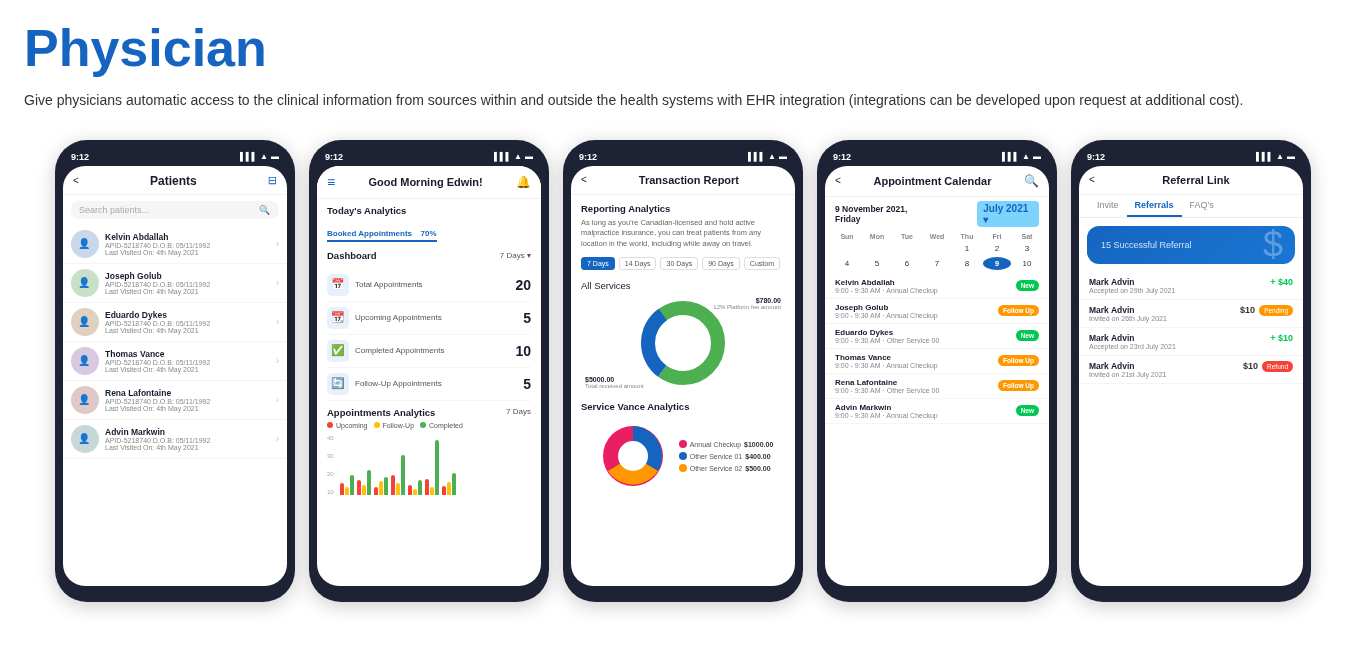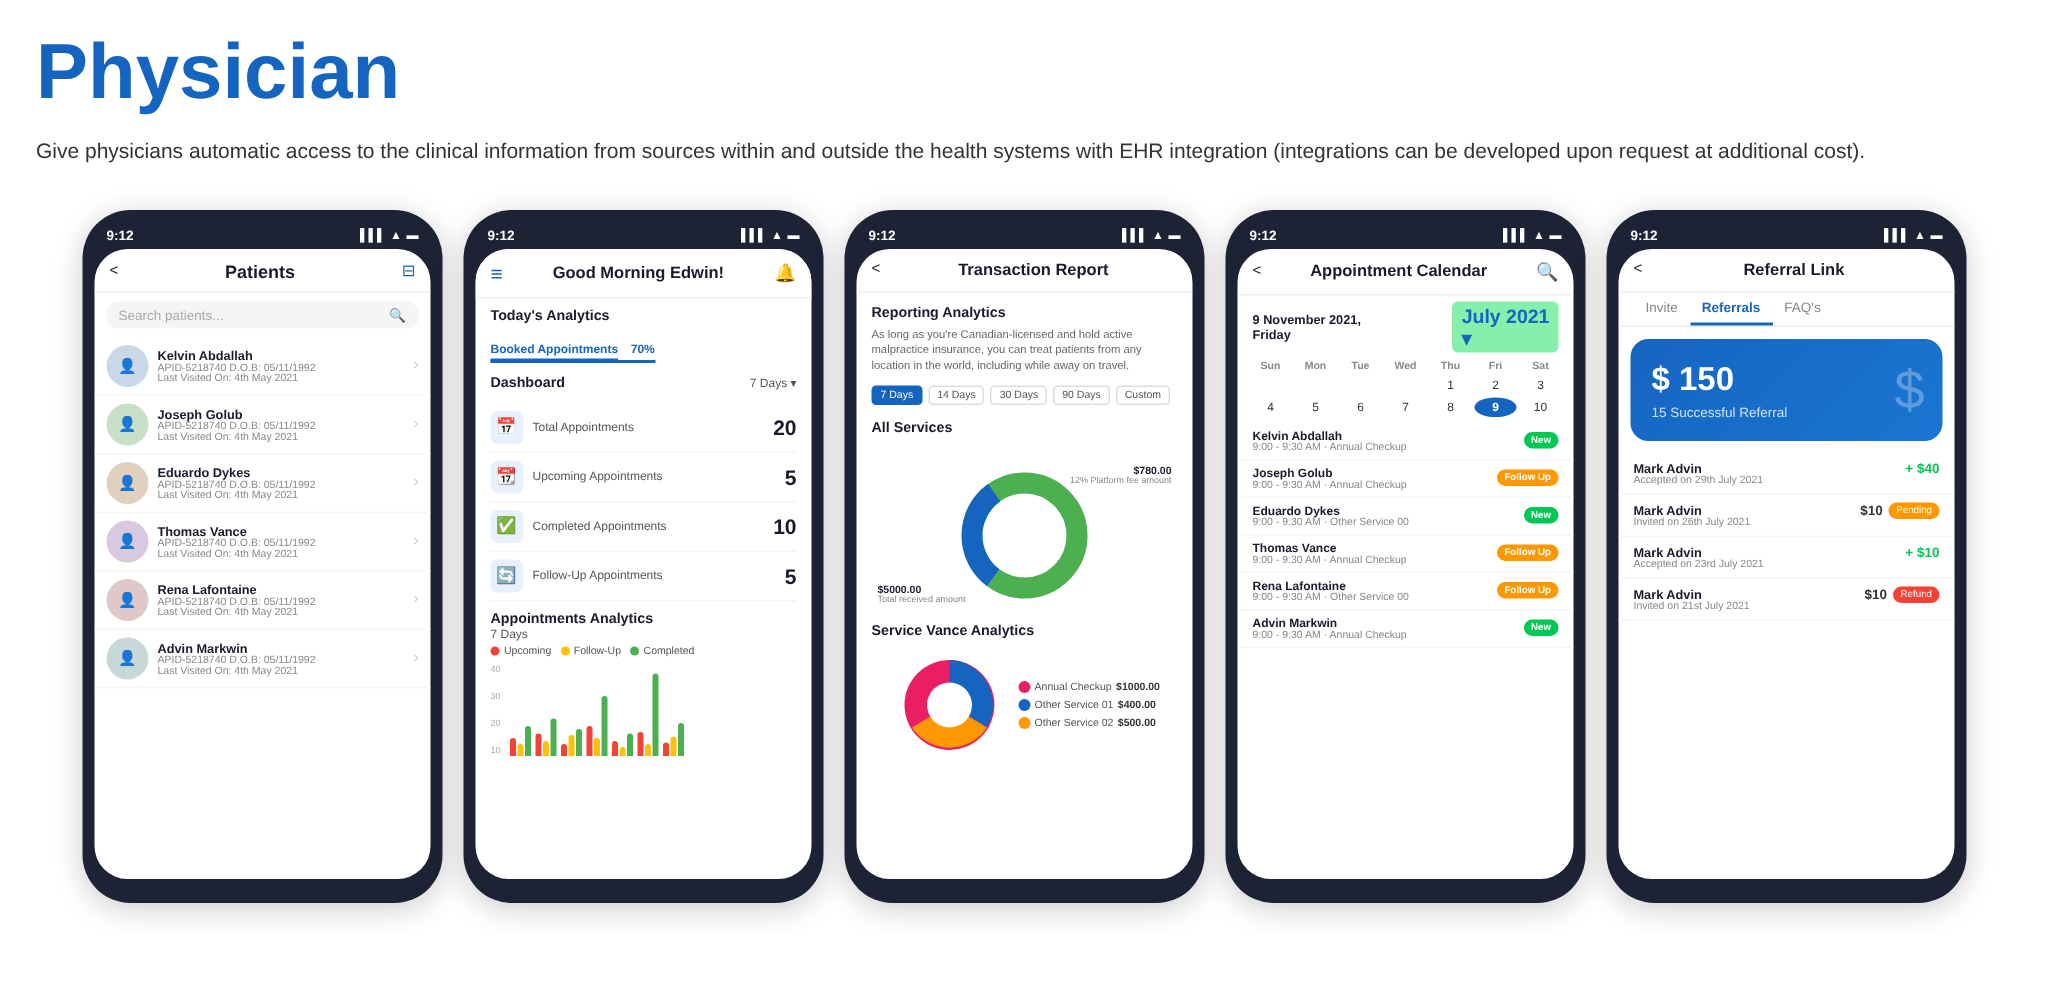--- a/index.html
+++ b/index.html
@@ -250,21 +250,20 @@
     .analytics-section {
       margin-top: 6px;
     }
     .analytics-title {
       font-size: 9.5px;
       font-weight: 700;
       color: #1a1a2e;
       margin-bottom: 4px;
       display: flex;
       justify-content: space-between;
-      flex-direction: column;
     }
     .legend-row {
       display: flex;
       gap: 6px;
       margin-bottom: 6px;
     }
     .legend-item {
       display: flex;
       align-items: center;
       gap: 3px;
@@ -309,21 +308,21 @@
       padding: 2px 5px;
       border-radius: 3px;
       border: 1px solid #ddd;
       color: #555;
     }
     .s3-filter-btn.active {
       background: #1565c0;
       color: #fff;
       border-color: #1565c0;
     }
-    .s3-chart-title { font-size: 9.5px; font-weight: 700; color: #1a1a2e; margin-bottom: 16px; }
+    .s3-chart-title { font-size: 9.5px; font-weight: 400; color: #1a1a2e; margin-bottom: 2px; }
     .donut-container {
       display: flex;
       justify-content: center;
       align-items: center;
       margin-bottom: 8px;
       position: relative;
     }
     .s3-bar-chart-title { font-size: 9.5px; font-weight: 700; color: #1a1a2e; margin-top: 6px; margin-bottom: 4px; }
     .horiz-bar-container { padding: 0 4px; }
 
@@ -341,23 +340,23 @@
     .s4-date-label {
       padding: 4px 10px;
       font-size: 8.5px;
       font-weight: 600;
       color: #1a1a2e;
       display: flex;
       justify-content: space-between;
       align-items: center;
     }
     .s4-month-btn {
-      background: #86efac;
+      background: #7dd3fc;
       color: #1565c0;
-      font-size: 13px;
+      font-size: 10px;
       padding: 2px 6px;
       border-radius: 4px;
       margin-left: 48px;
     }
     .calendar-grid {
       padding: 2px 8px;
     }
     .cal-header-row {
       display: grid;
       grid-template-columns: repeat(7, 1fr);
@@ -906,21 +905,20 @@
         <span class="s5-back">&lt;</span>
         <span class="s5-title">Referral Link</span>
       </div>
       <div class="s5-tabs">
         <span class="s5-tab">Invite</span>
         <span class="s5-tab active">Referrals</span>
         <span class="s5-tab">FAQ's</span>
       </div>
       <div class="s5-referral-card">
         <span class="s5-dollar-icon">$</span>
-        <div class="s5-amount">$ 150</div>
         <div class="s5-referral-count">15 Successful Referral</div>
       </div>
       <div>
         <div class="referral-item">
           <div class="ref-info">
             <div class="ref-name">Mark Advin</div>
             <div class="ref-date">Accepted on 29th July 2021</div>
           </div>
           <span class="ref-amount positive">+ $40</span>
         </div>

